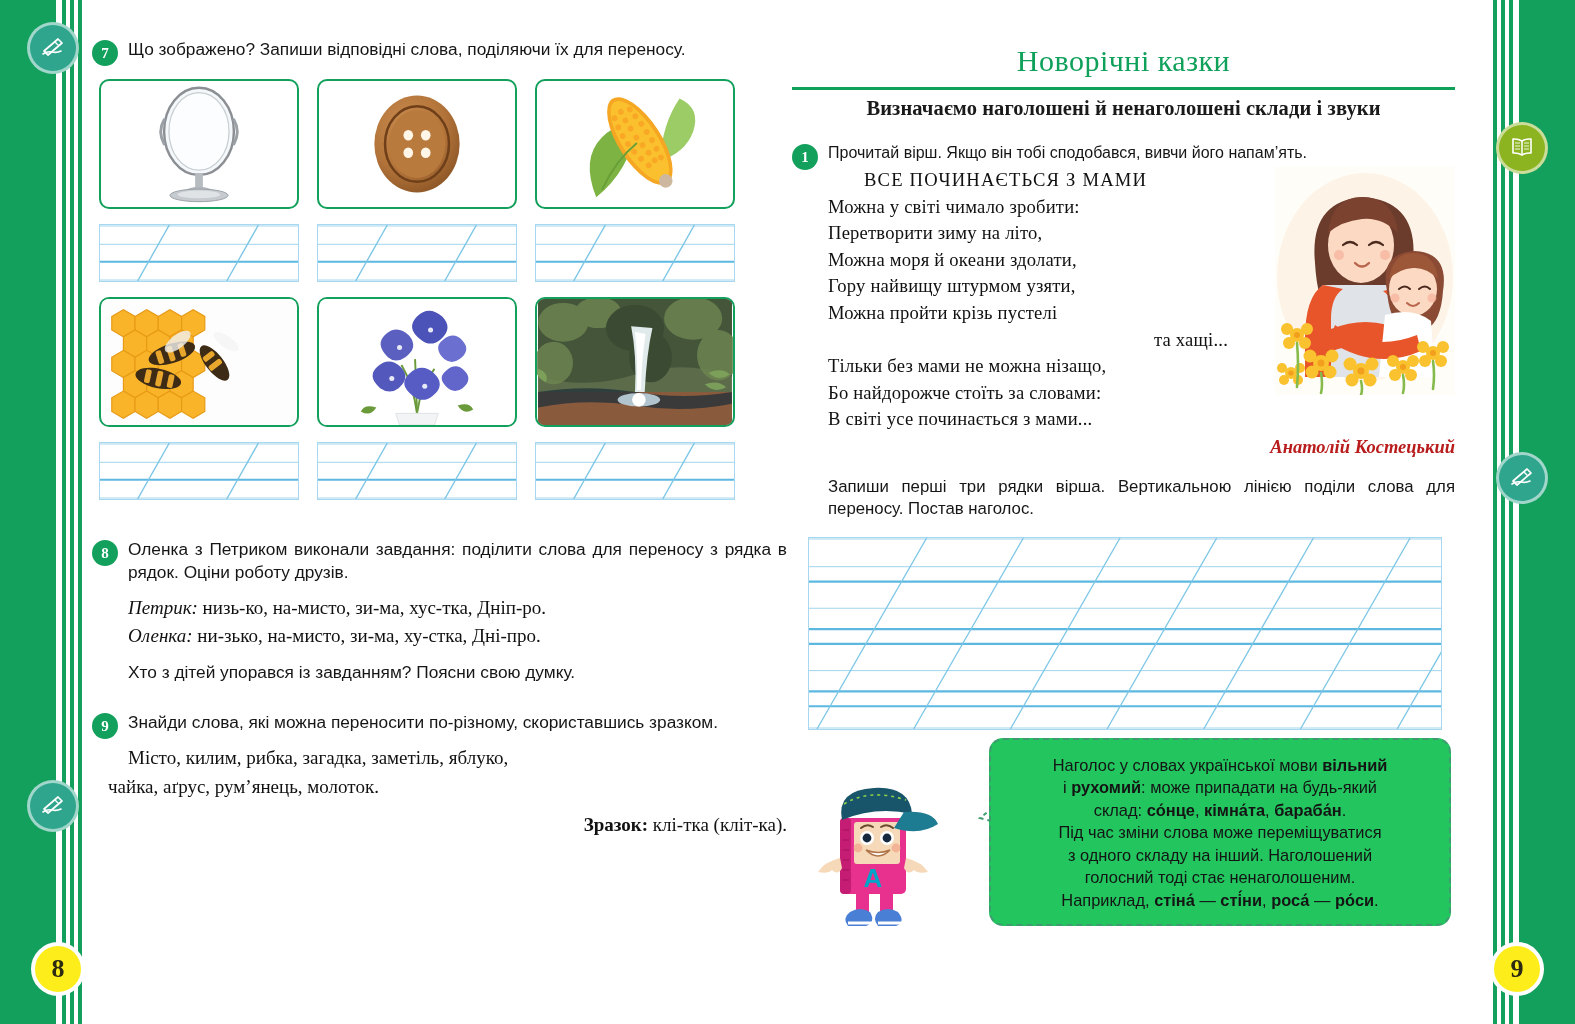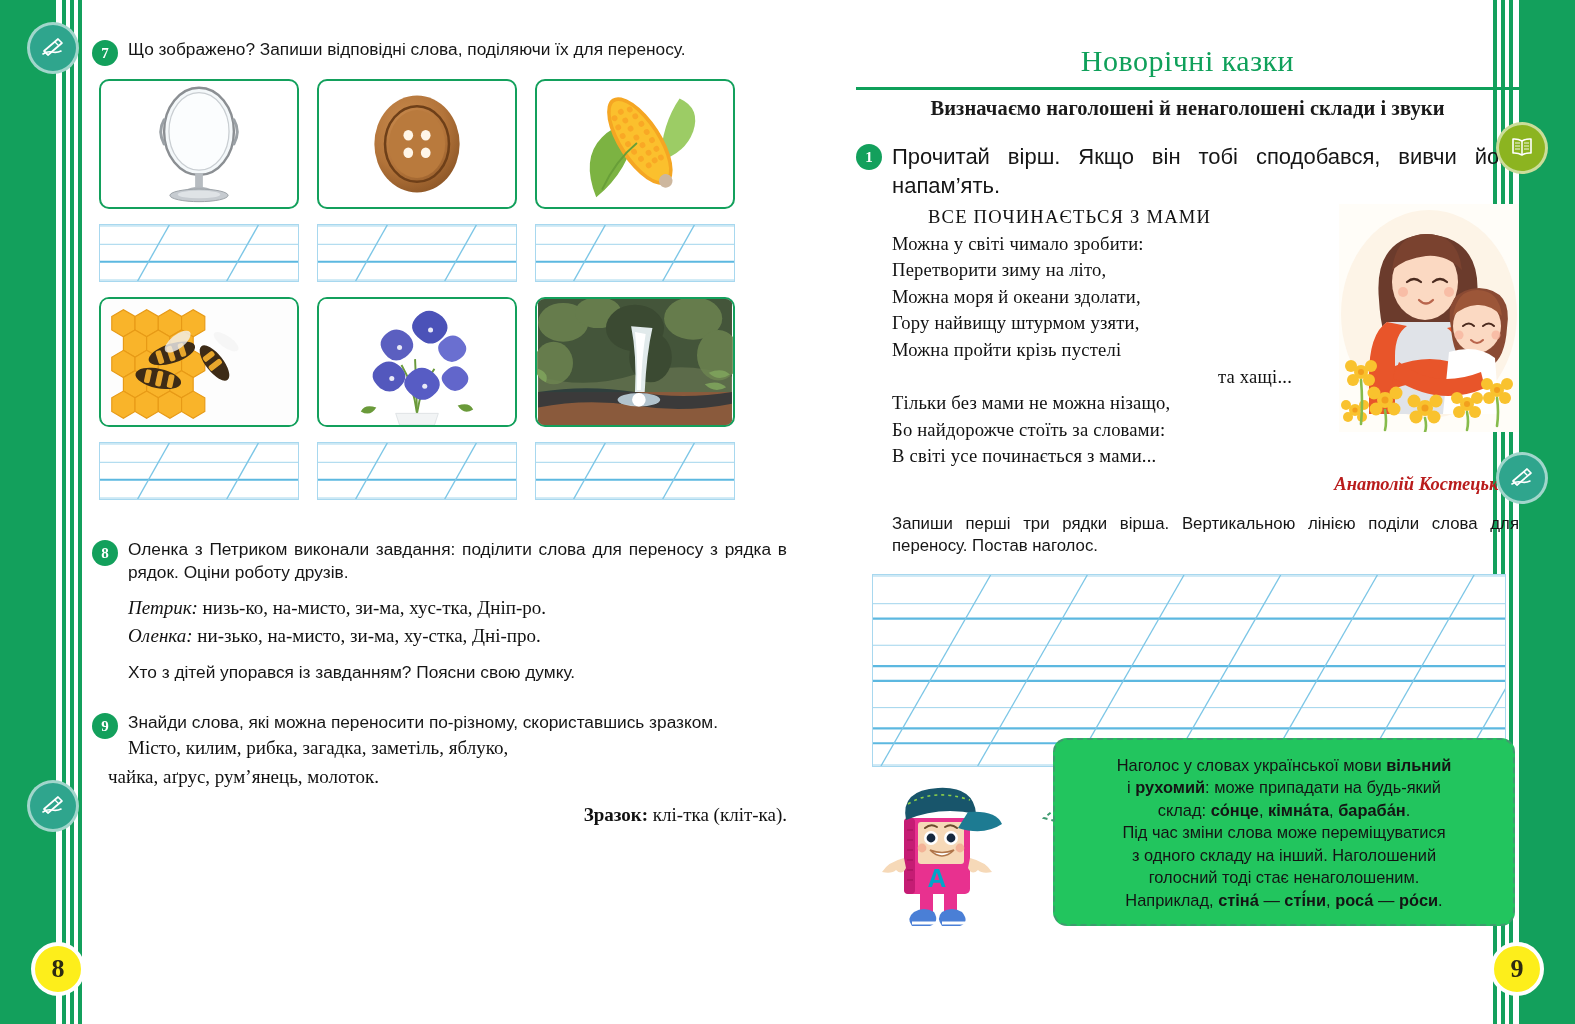--- a/index.html
+++ b/index.html
@@ -55,21 +55,21 @@
   .mi-1 { left: 27px; top: 22px; }
   .mi-2 { left: 27px; top: 780px; }
   .mi-3 { right: 27px; top: 122px; }
   .mi-4 { right: 27px; top: 452px; }
 
   
   .page {
     position: absolute; top: 0; height: 1024px;
   }
   .page-left  { left: 92px;  width: 695px; }
-  .page-right { left: 856px; width: 663px; }
+  .page-right { left: 792px; width: 663px; }
 
   
   .chapter-title {
     text-align: center;
     font-family: "Liberation Serif", serif;
     font-size: 30px; color: #0fa05a;
     letter-spacing: .5px;
     margin-top: 44px;
   }
   .title-rule {
@@ -498,40 +498,40 @@
         <span>ни-зько, на-мисто, зи-ма, ху-стка, Дні-про.</span>
       </div>
       <div class="ex-prompt" style="margin-top:10px;">Хто з дітей упорався із завданням? Поясни свою думку.</div>
     </div>
   </div>
 
   <div class="ex" style="margin-top:28px;">
     <div class="ex-badge">9</div>
     <div class="ex-body" style="width:620px;">
       <div class="ex-prompt">Знайди слова, які можна переносити по-різному, скориставшись зразком.</div>
-      <div class="serif-line" style="text-align:justify;">Місто,  килим,  рибка,  загадка,  заметіль,  яблуко,</div>
+      <div class="serif-line" style="margin-top:10px; text-align:justify;">Місто,  килим,  рибка,  загадка,  заметіль,  яблуко,</div>
       <div class="serif-line" style="margin-left:-20px;">чайка, аґрус, рум’янець, молоток.</div>
       <div class="serif-line" style="margin-top:10px;text-align:right;">
         <b>Зразок:</b>
         <span>клі-тка (кліт-ка).</span>
       </div>
     </div>
   </div>
 </div>
 
 <div class="page page-right">
 
   <div class="chapter-title">Новорічні казки</div>
   <div class="title-rule"></div>
   <div class="section-heading">Визначаємо наголошені й ненаголошені склади і звуки</div>
 
   <div class="ex" style="margin-top:22px;">
     <div class="ex-badge">1</div>
     <div class="ex-body" style="width:620px;">
-      <div class="ex-prompt" style="font-size:22px;">Прочитай вірш. Якщо він тобі сподобався, вивчи його напам’ять.</div>
+      <div class="ex-prompt" style="font-size:16px;">Прочитай вірш. Якщо він тобі сподобався, вивчи його напам’ять.</div>
 
       <div class="illus">
         <svg viewBox="0 0 180 228" aria-hidden="true">
           <rect width="180" height="228" fill="#fffdf8"></rect>
           <ellipse cx="90" cy="110" rx="88" ry="104" fill="#fdf4e7"></ellipse>
 
           <path d="M40 96 q-6 -62 48 -66 q56 4 50 66 q-2 40 -18 56 l-64 2 q-14 -20 -16 -58 z" fill="#6b3b2c"></path>
 
           <ellipse cx="86" cy="78" rx="33" ry="38" fill="#fbd9c2"></ellipse>
           <path d="M53 66 q4 -36 34 -36 q32 0 36 36 q-16 -16 -36 -14 q-20 2 -34 14 z" fill="#7a422f"></path>

